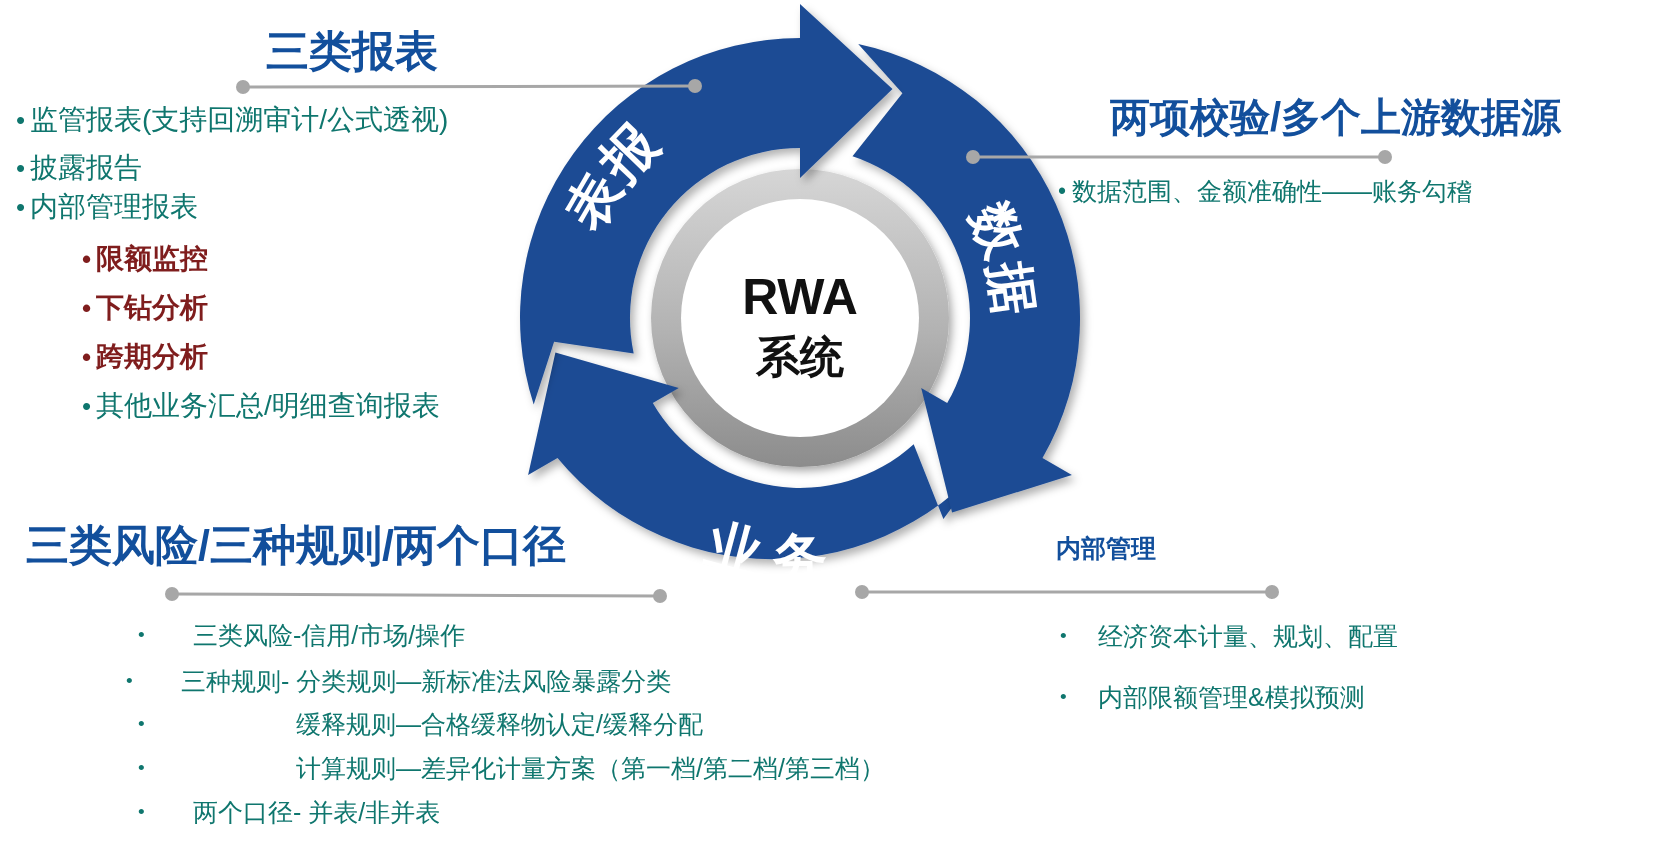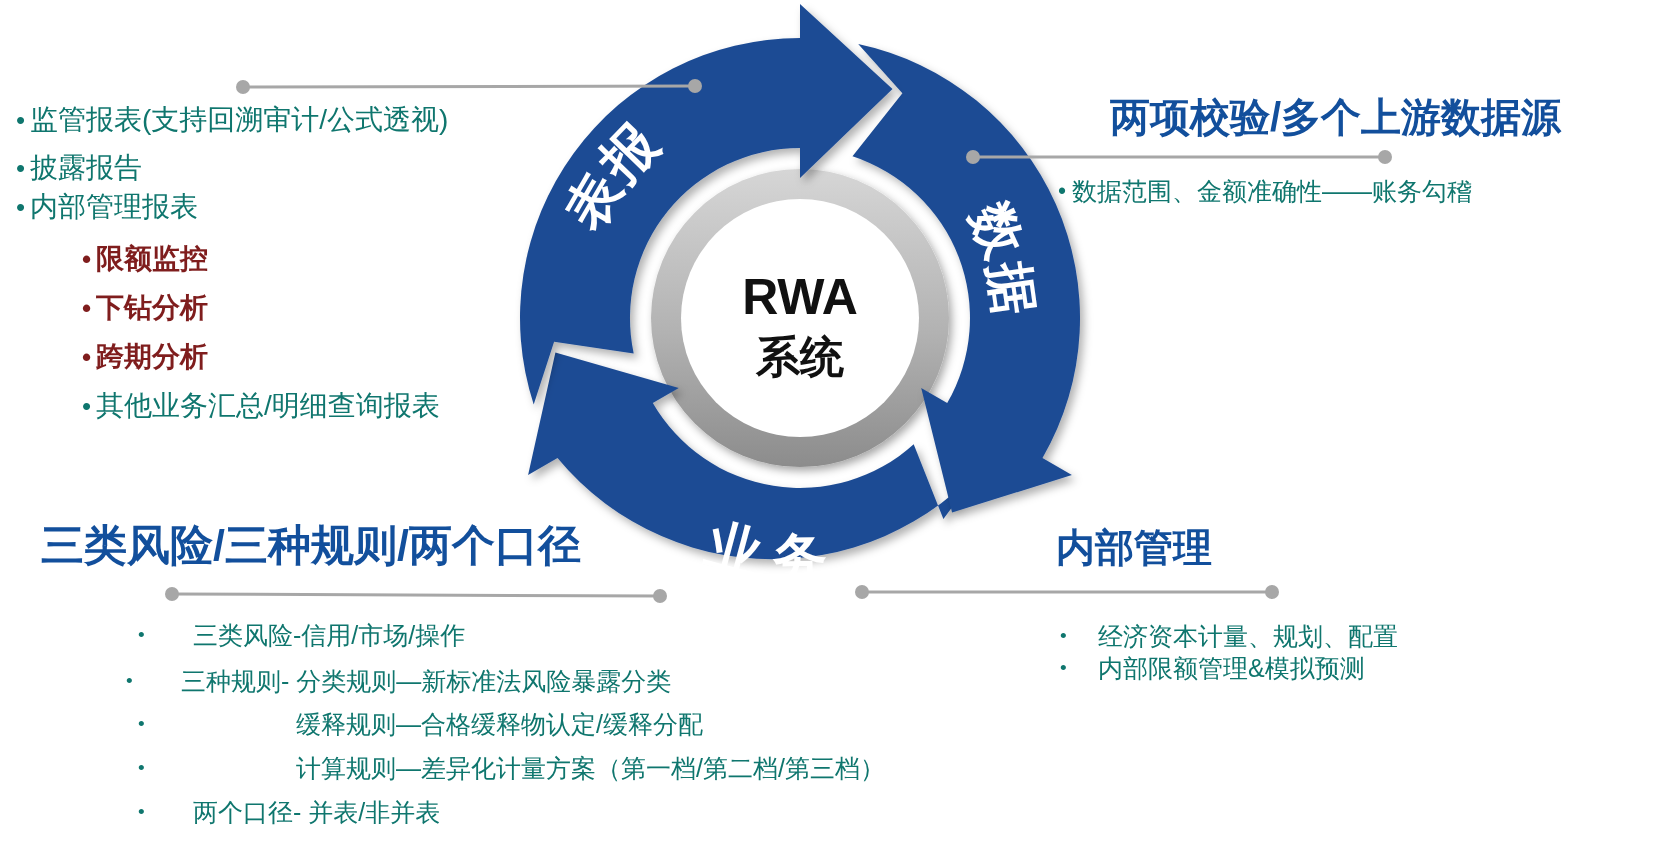--- a/index.html
+++ b/index.html
@@ -6,22 +6,22 @@
   .stage{
     position:relative;width:1664px;height:846px;background:#ffffff;overflow:hidden;
     font-family:"Liberation Sans","DejaVu Sans",sans-serif;
   }
   .stage svg{position:absolute;left:0;top:0;}
   .heading{
     position:absolute;color:#124f9c;font-weight:bold;white-space:nowrap;letter-spacing:0;
   }
   .h-tl{left:266px;top:28px;font-size:43px;line-height:46px;}
   .h-tr{left:1110px;top:95px;font-size:40px;line-height:44px;}
-  .h-bl{left:41px;top:522px;font-size:43px;line-height:46px;}
-  .h-br{left:1056px;top:526px;font-size:39px;line-height:44px;}
+  .h-bl{left:26px;top:522px;font-size:43px;line-height:46px;}
+  .h-br{left:1056px;top:526px;font-size:25px;line-height:44px;}
   .row{
     position:absolute;height:34px;line-height:34px;color:#0f766e;white-space:nowrap;
   }
   .row .blt{display:inline-block;vertical-align:top;}
   .row.bold{font-weight:bold;color:#7f1d1d;}
   
   .tl{font-size:28px;}
   .tl .blt{width:14px;font-size:26px;}
   
   .tr{font-size:25px;}
@@ -90,20 +90,21 @@
       <line x1="172" y1="594" x2="660" y2="596"></line>
       <circle cx="172" cy="594" r="7" stroke="none"></circle>
       <circle cx="660" cy="596" r="7" stroke="none"></circle>
 
       <line x1="862" y1="592" x2="1272" y2="592"></line>
       <circle cx="862" cy="592" r="7" stroke="none"></circle>
       <circle cx="1272" cy="592" r="7" stroke="none"></circle>
     </g>
   </svg>
 
+  <div class="heading h-tl">三类报表</div>
 
   <div class="row tl" style="left:16px;top:103px;">
     <span class="blt">•</span><span class="txt">监管报表(支持回溯审计/公式透视)</span>
   </div>
   <div class="row tl" style="left:16px;top:151px;">
     <span class="blt">•</span><span class="txt">披露报告</span>
   </div>
   <div class="row tl" style="left:16px;top:190px;">
     <span class="blt">•</span><span class="txt">内部管理报表</span>
   </div>
@@ -142,17 +143,17 @@
   </div>
   <div class="row bl" style="left:138px;top:795px;">
     <span class="blt">•</span><span class="txt">两个口径- 并表/非并表</span>
   </div>
 
   <div class="heading h-br">内部管理</div>
 
   <div class="row br" style="left:1060px;top:619px;">
     <span class="blt">•</span><span class="txt">经济资本计量、规划、配置</span>
   </div>
-  <div class="row br" style="left:1060px;top:651px;">
+  <div class="row br" style="left:1060px;top:680px;">
     <span class="blt">•</span><span class="txt">内部限额管理&amp;模拟预测</span>
   </div>
 
 </div>
 
 </body></html>

